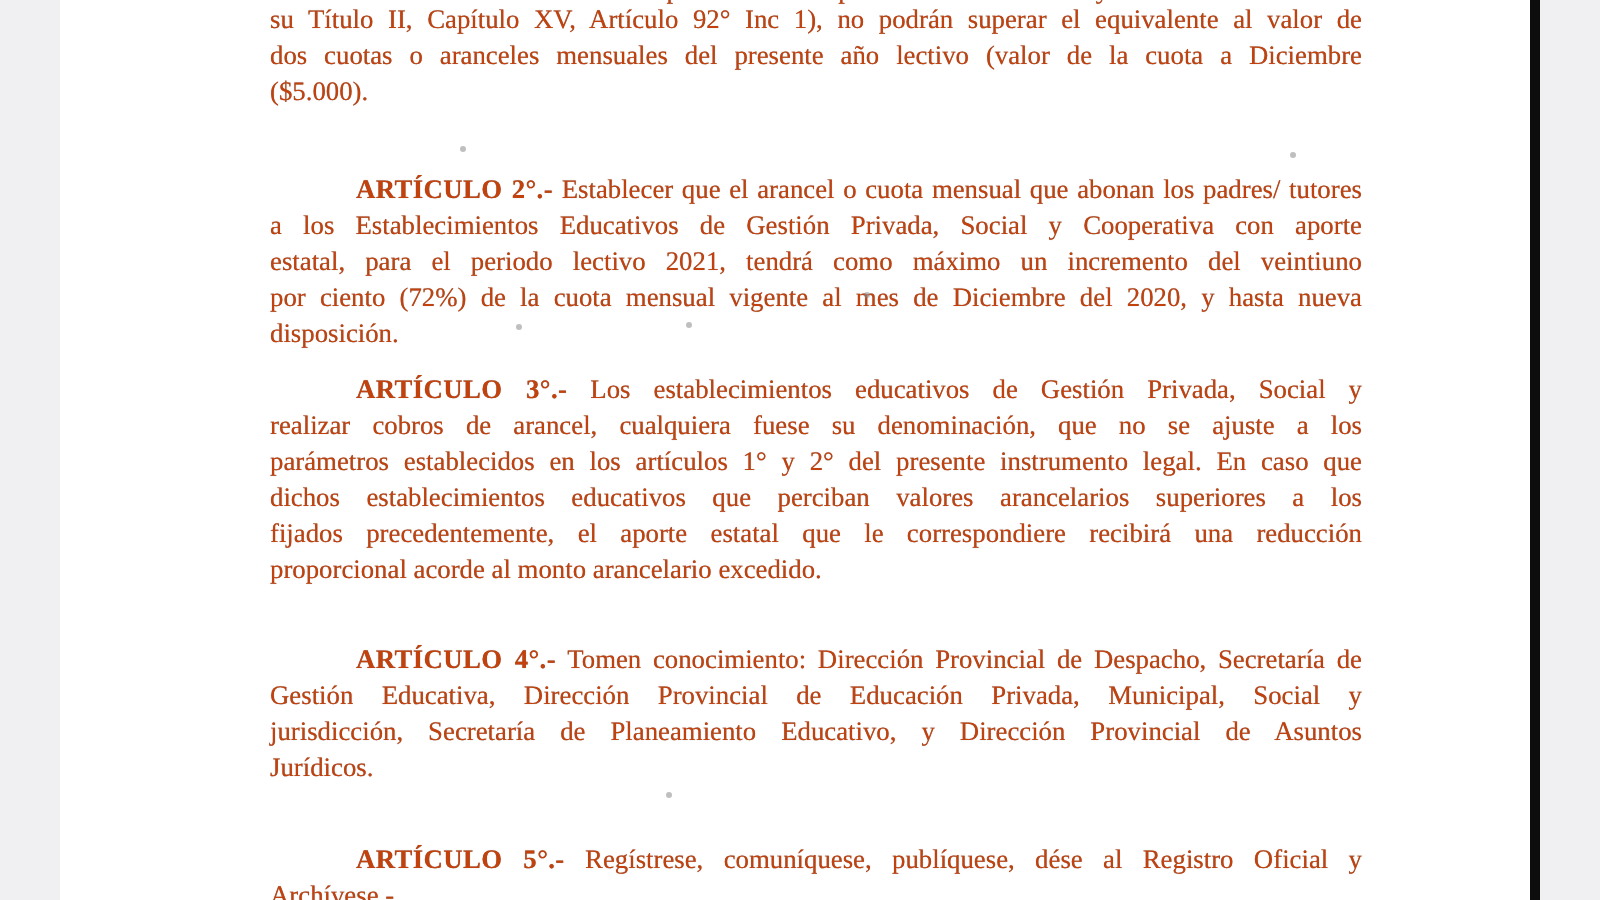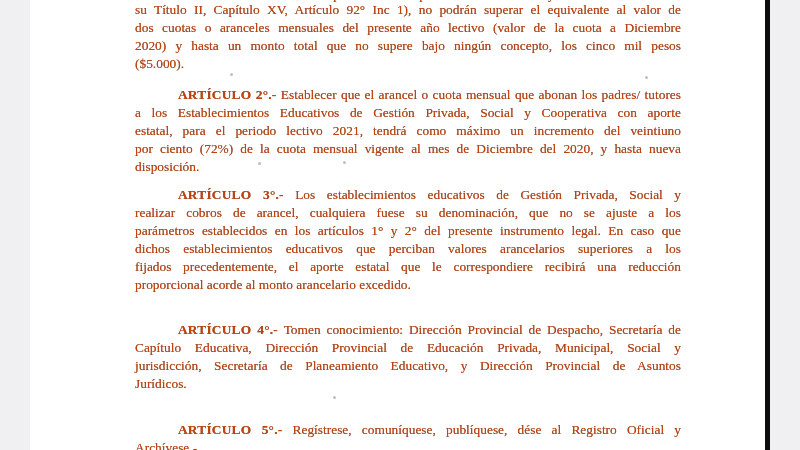--- a/index.html
+++ b/index.html
@@ -61,41 +61,40 @@
 <div class="edge-line"></div>
 
 <div class="clip-top">
   <div class="tline jl">conforme a lo pautado por la Ley 9361 en</div>
 </div>
 
 <div class="doc-body">
     <div class="paragraph" style="top: 1px;">
       <div class="tline jl">su Título II, Capítulo XV, Artículo 92° Inc 1), no podrán superar el equivalente al valor de</div>
       <div class="tline jl">dos cuotas o aranceles mensuales del presente año lectivo (valor de la cuota a Diciembre</div>
-      <div class="tline jl">2020) y hasta un monto total que no supere bajo ningún concepto, los cinco mil pesos</div>
       <div class="tline ll">($5.000).</div>
     </div>
     <div class="paragraph" style="top: 86px;">
       <div class="tline jl"><span class="art-label">ARTÍCULO 2°.-</span> Establecer que el arancel o cuota mensual que abonan los padres/ tutores</div>
       <div class="tline jl">a los Establecimientos Educativos de Gestión Privada, Social y Cooperativa con aporte</div>
       <div class="tline jl">estatal, para el periodo lectivo 2021, tendrá como máximo un incremento del veintiuno</div>
       <div class="tline jl">por ciento (72%) de la cuota mensual vigente al mes de Diciembre del 2020, y hasta nueva</div>
       <div class="tline ll">disposición.</div>
     </div>
     <div class="paragraph" style="top: 186px;">
       <div class="tline jl"><span class="art-label">ARTÍCULO 3°.-</span> Los establecimientos educativos de Gestión Privada, Social y</div>
       <div class="tline jl">realizar cobros de arancel, cualquiera fuese su denominación, que no se ajuste a los</div>
       <div class="tline jl">parámetros establecidos en los artículos 1° y 2° del presente instrumento legal. En caso que</div>
       <div class="tline jl">dichos establecimientos educativos que perciban valores arancelarios superiores a los</div>
       <div class="tline jl">fijados precedentemente, el aporte estatal que le correspondiere recibirá una reducción</div>
       <div class="tline ll">proporcional acorde al monto arancelario excedido.</div>
     </div>
     <div class="paragraph" style="top: 321px;">
       <div class="tline jl"><span class="art-label">ARTÍCULO 4°.-</span> Tomen conocimiento: Dirección Provincial de Despacho, Secretaría de</div>
-      <div class="tline jl">Capítulo Educativa, Dirección Provincial de Educación Privada, Municipal, Social y</div>
+      <div class="tline jl">Gestión Educativa, Dirección Provincial de Educación Privada, Municipal, Social y</div>
       <div class="tline jl">jurisdicción, Secretaría de Planeamiento Educativo, y Dirección Provincial de Asuntos</div>
       <div class="tline ll">Jurídicos.</div>
     </div>
     <div class="paragraph" style="top: 421px;">
       <div class="tline jl"><span class="art-label">ARTÍCULO 5°.-</span> Regístrese, comuníquese, publíquese, dése al Registro Oficial y</div>
       <div class="tline ll">Archívese.-</div>
     </div>
   </div>
 
 <div class="noise-dot" style="left: 258px; top: 162px;"></div>

